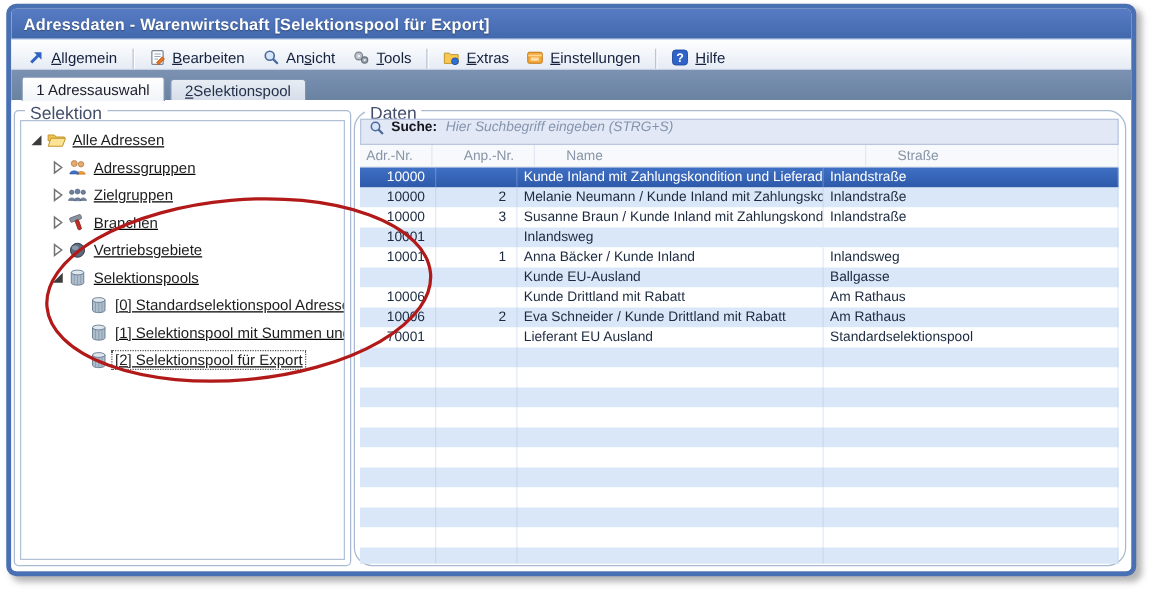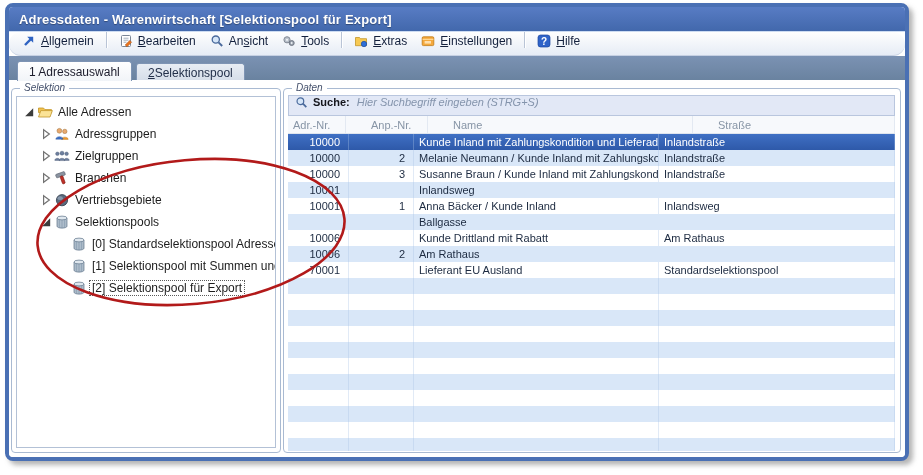--- a/index.html
+++ b/index.html
@@ -7,36 +7,36 @@
   .window{position:absolute;left:5px;top:3px;width:896px;height:450px;
     border:4px solid #4a70b4;border-radius:8px;background:#fff;overflow:hidden;
     box-shadow:4px 4px 5px rgba(120,120,120,.55);}
   
   .titlebar{height:24px;background:linear-gradient(#587cc4,#4268ac);display:flex;align-items:center;
     padding-left:10px;border-bottom:1px solid #cddcf2;}
   .titlebar span{color:#fff;font-size:13px;font-weight:bold;letter-spacing:.2px;
     text-shadow:0 1px 1px rgba(0,0,0,.35);}
   
   .menubar{height:23px;background:linear-gradient(#fefefe,#e6ecf5);border-bottom:1px solid #c6d0e2;
-    display:flex;align-items:flex-start;padding:0 6px;border-radius:12px;}
+    display:flex;align-items:flex-end;padding:0 6px;}
   .mi{display:flex;align-items:center;gap:5px;padding:2px 7px;font-size:12px;color:#14213d;
     border-radius:3px;cursor:default;}
   .mi u{text-decoration:underline;}
   .mic{display:flex;width:14px;height:14px;}
   .msep{width:1px;height:16px;background:#b9c4d6;margin:0 5px;box-shadow:1px 0 0 #fff;}
   
   .tabstrip{position:relative;height:25px;background:linear-gradient(#7b92b3,#69829f);}
   .tab{position:absolute;bottom:0;display:flex;align-items:center;padding:0 11px;font-size:12px;
     border:1px solid #7e94b4;border-bottom:none;border-radius:3px 3px 0 0;color:#1c1c2c;}
   .tab.active{height:19px;background:linear-gradient(#ffffff,#f1f4f8);z-index:2;}
   .tab.inactive{height:17px;background:linear-gradient(#e8edf4,#d5dde9);color:#23304a;}
   
   .content{position:absolute;left:0;top:73px;right:0;bottom:0;background:#fff;}
   .groupbox{position:absolute;border:1px solid #a9bad2;border-radius:4px;}
-  .legend{position:absolute;top:-7px;left:8px;background:#fff;padding:0 4px;font-size:10px;color:#44506b;font-style:italic;}
+  .legend{position:absolute;top:-7px;left:8px;background:#fff;padding:0 4px;font-size:14px;color:#44506b;}
   
   .treepanel{position:absolute;left:4px;right:4px;top:7px;bottom:4px;background:#fff;
     border:1px solid #b3c1d6;overflow:hidden;}
   .trow{display:flex;align-items:center;height:22px;font-size:12px;color:#1d1d1d;cursor:default;}
   .texp{width:12px;height:12px;display:flex;margin-right:2px;flex:none;}
   .ticon{width:16px;height:16px;display:flex;margin-right:5px;flex:none;}
   .tlabel{white-space:nowrap;}
   .tlabel.sel{border:1px dotted #5a5a5a;padding:0 2px;margin-left:-3px;}
   
   .annotation{position:absolute;pointer-events:none;z-index:40;}
@@ -140,21 +140,21 @@
 
   <div class="tabstrip" id="tabstrip">
       <div class="tab active" style="left: 8px;">1 Adressauswahl</div>
       <div class="tab inactive" style="left: 127px;"><u>2</u> Selektionspool</div>
     </div>
 
   <div class="content">
 
     <div class="groupbox" style="left:2px;top:8px;width:268px;bottom:4px;">
       <span class="legend">Selektion</span>
-      <div class="treepanel" id="tree" style="padding-top: 4px;">
+      <div class="treepanel" id="tree" style="padding-top: 4px; text-decoration: underline;">
           <div class="trow" style="padding-left: 6px;">
             <span class="texp">
               <svg viewBox="0 0 10 10">
                 <path d="M8.5 1.8 v6.7 h-6.7 z" fill="#3c3c3c"></path>
               </svg>
             </span>
             <span class="ticon">
               <svg viewBox="0 0 16 16">
                 <path d="M1.5 4 h5 l1.4 1.6 h6.6 v3 H1.5z" fill="#f2c24e" stroke="#c2962a" stroke-width="0.8"></path>
                 <path d="M1.5 13 L3.8 6.6 H15.4 L13 13z" fill="#fbe396" stroke="#c2962a" stroke-width="0.8"></path>
@@ -270,21 +270,21 @@
                 <path d="M3 4 v8.2 c0 1.1 2.2 1.9 5 1.9 s5-0.8 5-1.9 V4" fill="#aebdcb" stroke="#5f7288" stroke-width="0.7"></path>
                 <ellipse cx="8" cy="4" rx="5" ry="1.9" fill="#dfe7ee" stroke="#5f7288" stroke-width="0.7"></ellipse>
                 <path d="M5.4 5.8 v8 M8 6.1 v8.2 M10.6 5.8 v8" stroke="#8096aa" stroke-width="0.6" fill="none"></path>
               </svg>
             </span>
             <span class="tlabel sel">[2] Selektionspool für Export</span>
           </div>
         </div>
     </div>
 
-    <div class="groupbox" style="left:274px;top:8px;right:4px;bottom:4px;">
+    <div class="groupbox" style="left:274px;top:8px;right:4px;bottom:4px;border-radius:15px;">
       <span class="legend">Daten</span>
       <div class="searchbar">
         <span class="sic" id="searchicon">
             <svg viewBox="0 0 14 14">
               <circle cx="5.8" cy="5.6" r="3.6" fill="#d6e6f8" stroke="#4a6a9c" stroke-width="1.3"></circle>
               <path d="M8.5 8.3 L12.2 12" stroke="#4a6a9c" stroke-width="1.9"></path>
             </svg>
           </span>
         <span class="slabel">Suche:</span>
         <span class="sph">Hier Suchbegriff eingeben (STRG+S)</span>
@@ -322,31 +322,33 @@
             </div>
             <div class="drow">
               <div class="dcell num" style="width: 47px;">10001</div>
               <div class="dcell num" style="width: 51px;">1</div>
               <div class="dcell" style="width: 234px;">Anna Bäcker / Kunde Inland</div>
               <div class="dcell" style="width: auto; flex: 1 1 0%;">Inlandsweg</div>
             </div>
             <div class="drow">
               <div class="dcell num" style="width: 47px; margin-top: 37px;">10005</div>
               <div class="dcell num" style="width: 51px;"></div>
+              <div class="dcell" style="width: 234px;">Kunde EU-Ausland</div>
               <div class="dcell" style="width: auto; flex: 1 1 0%;">Ballgasse</div>
             </div>
             <div class="drow">
               <div class="dcell num" style="width: 47px;">10006</div>
               <div class="dcell num" style="width: 51px;"></div>
               <div class="dcell" style="width: 234px;">Kunde Drittland mit Rabatt</div>
               <div class="dcell" style="width: auto; flex: 1 1 0%;">Am Rathaus</div>
             </div>
             <div class="drow">
               <div class="dcell num" style="width: 47px;">10006</div>
               <div class="dcell num" style="width: 51px;">2</div>
+              <div class="dcell" style="width: 234px;">Eva Schneider / Kunde Drittland mit Rabatt</div>
               <div class="dcell" style="width: auto; flex: 1 1 0%;">Am Rathaus</div>
             </div>
             <div class="drow">
               <div class="dcell num" style="width: 47px;">70001</div>
               <div class="dcell num" style="width: 51px;"></div>
               <div class="dcell" style="width: 234px;">Lieferant EU Ausland</div>
               <div class="dcell" style="width: auto; flex: 1 1 0%;">Standardselektionspool</div>
             </div>
             <div class="drow">
               <div class="dcell num" style="width: 47px;"></div>

